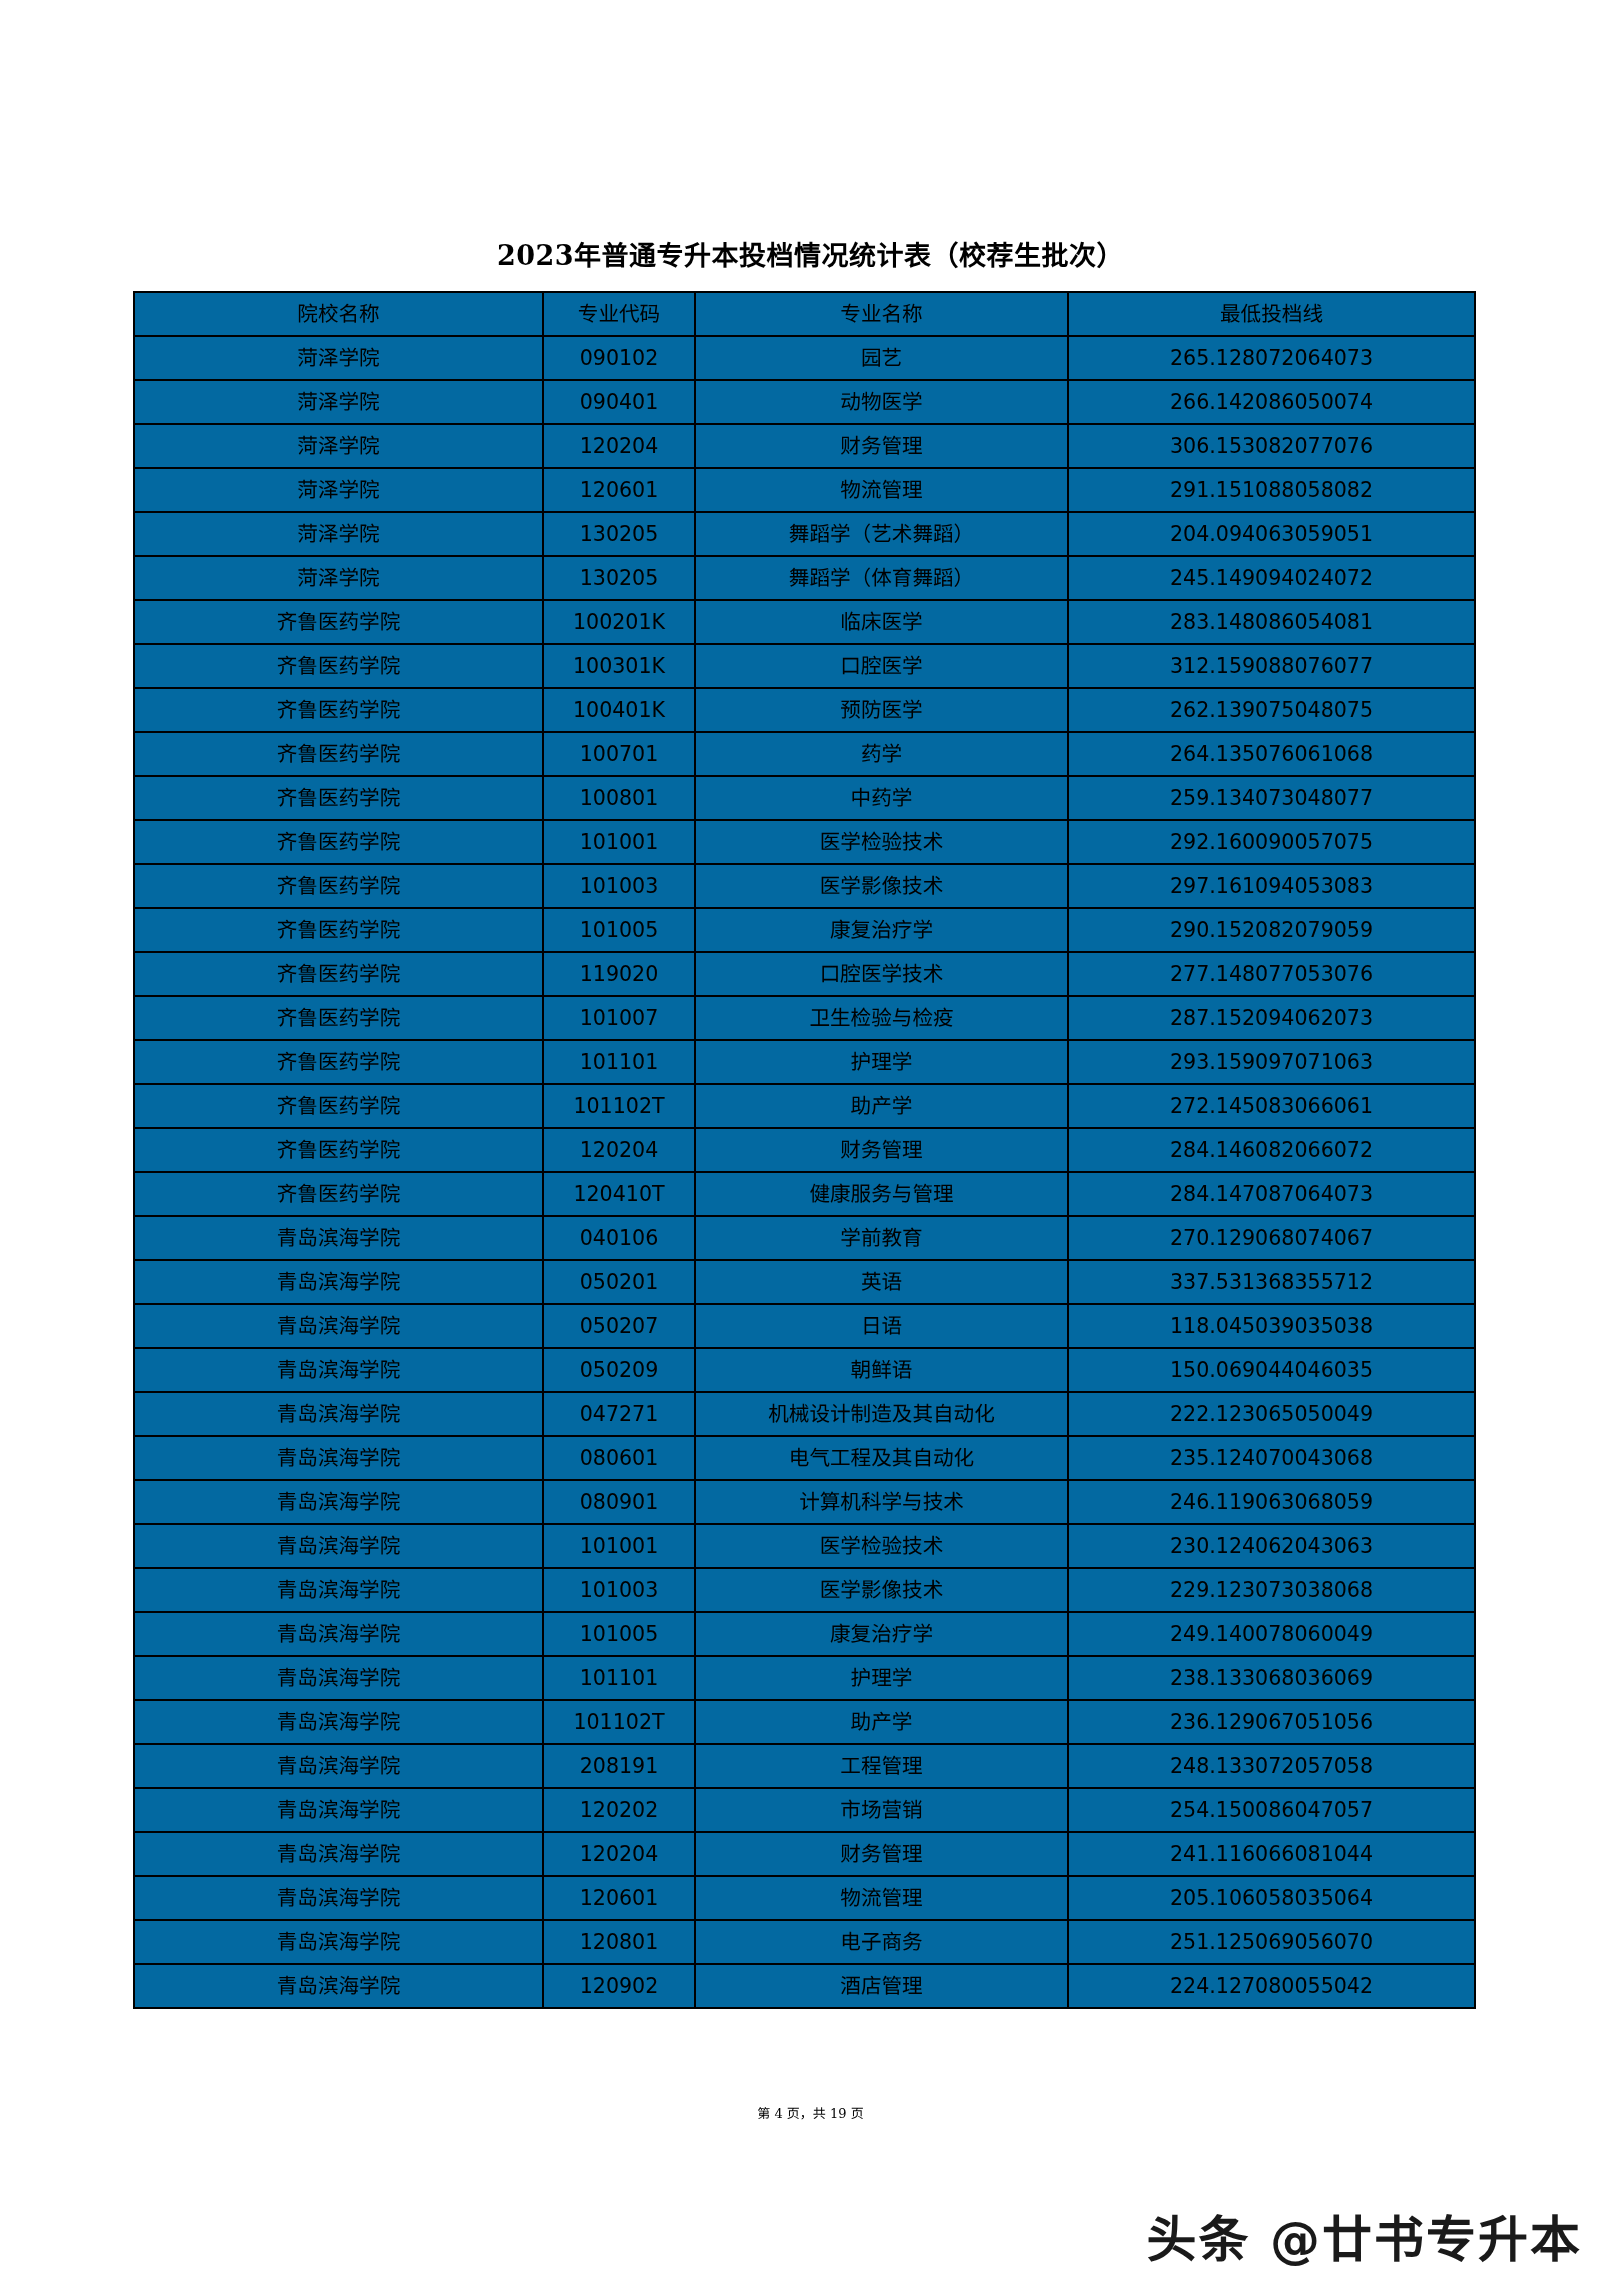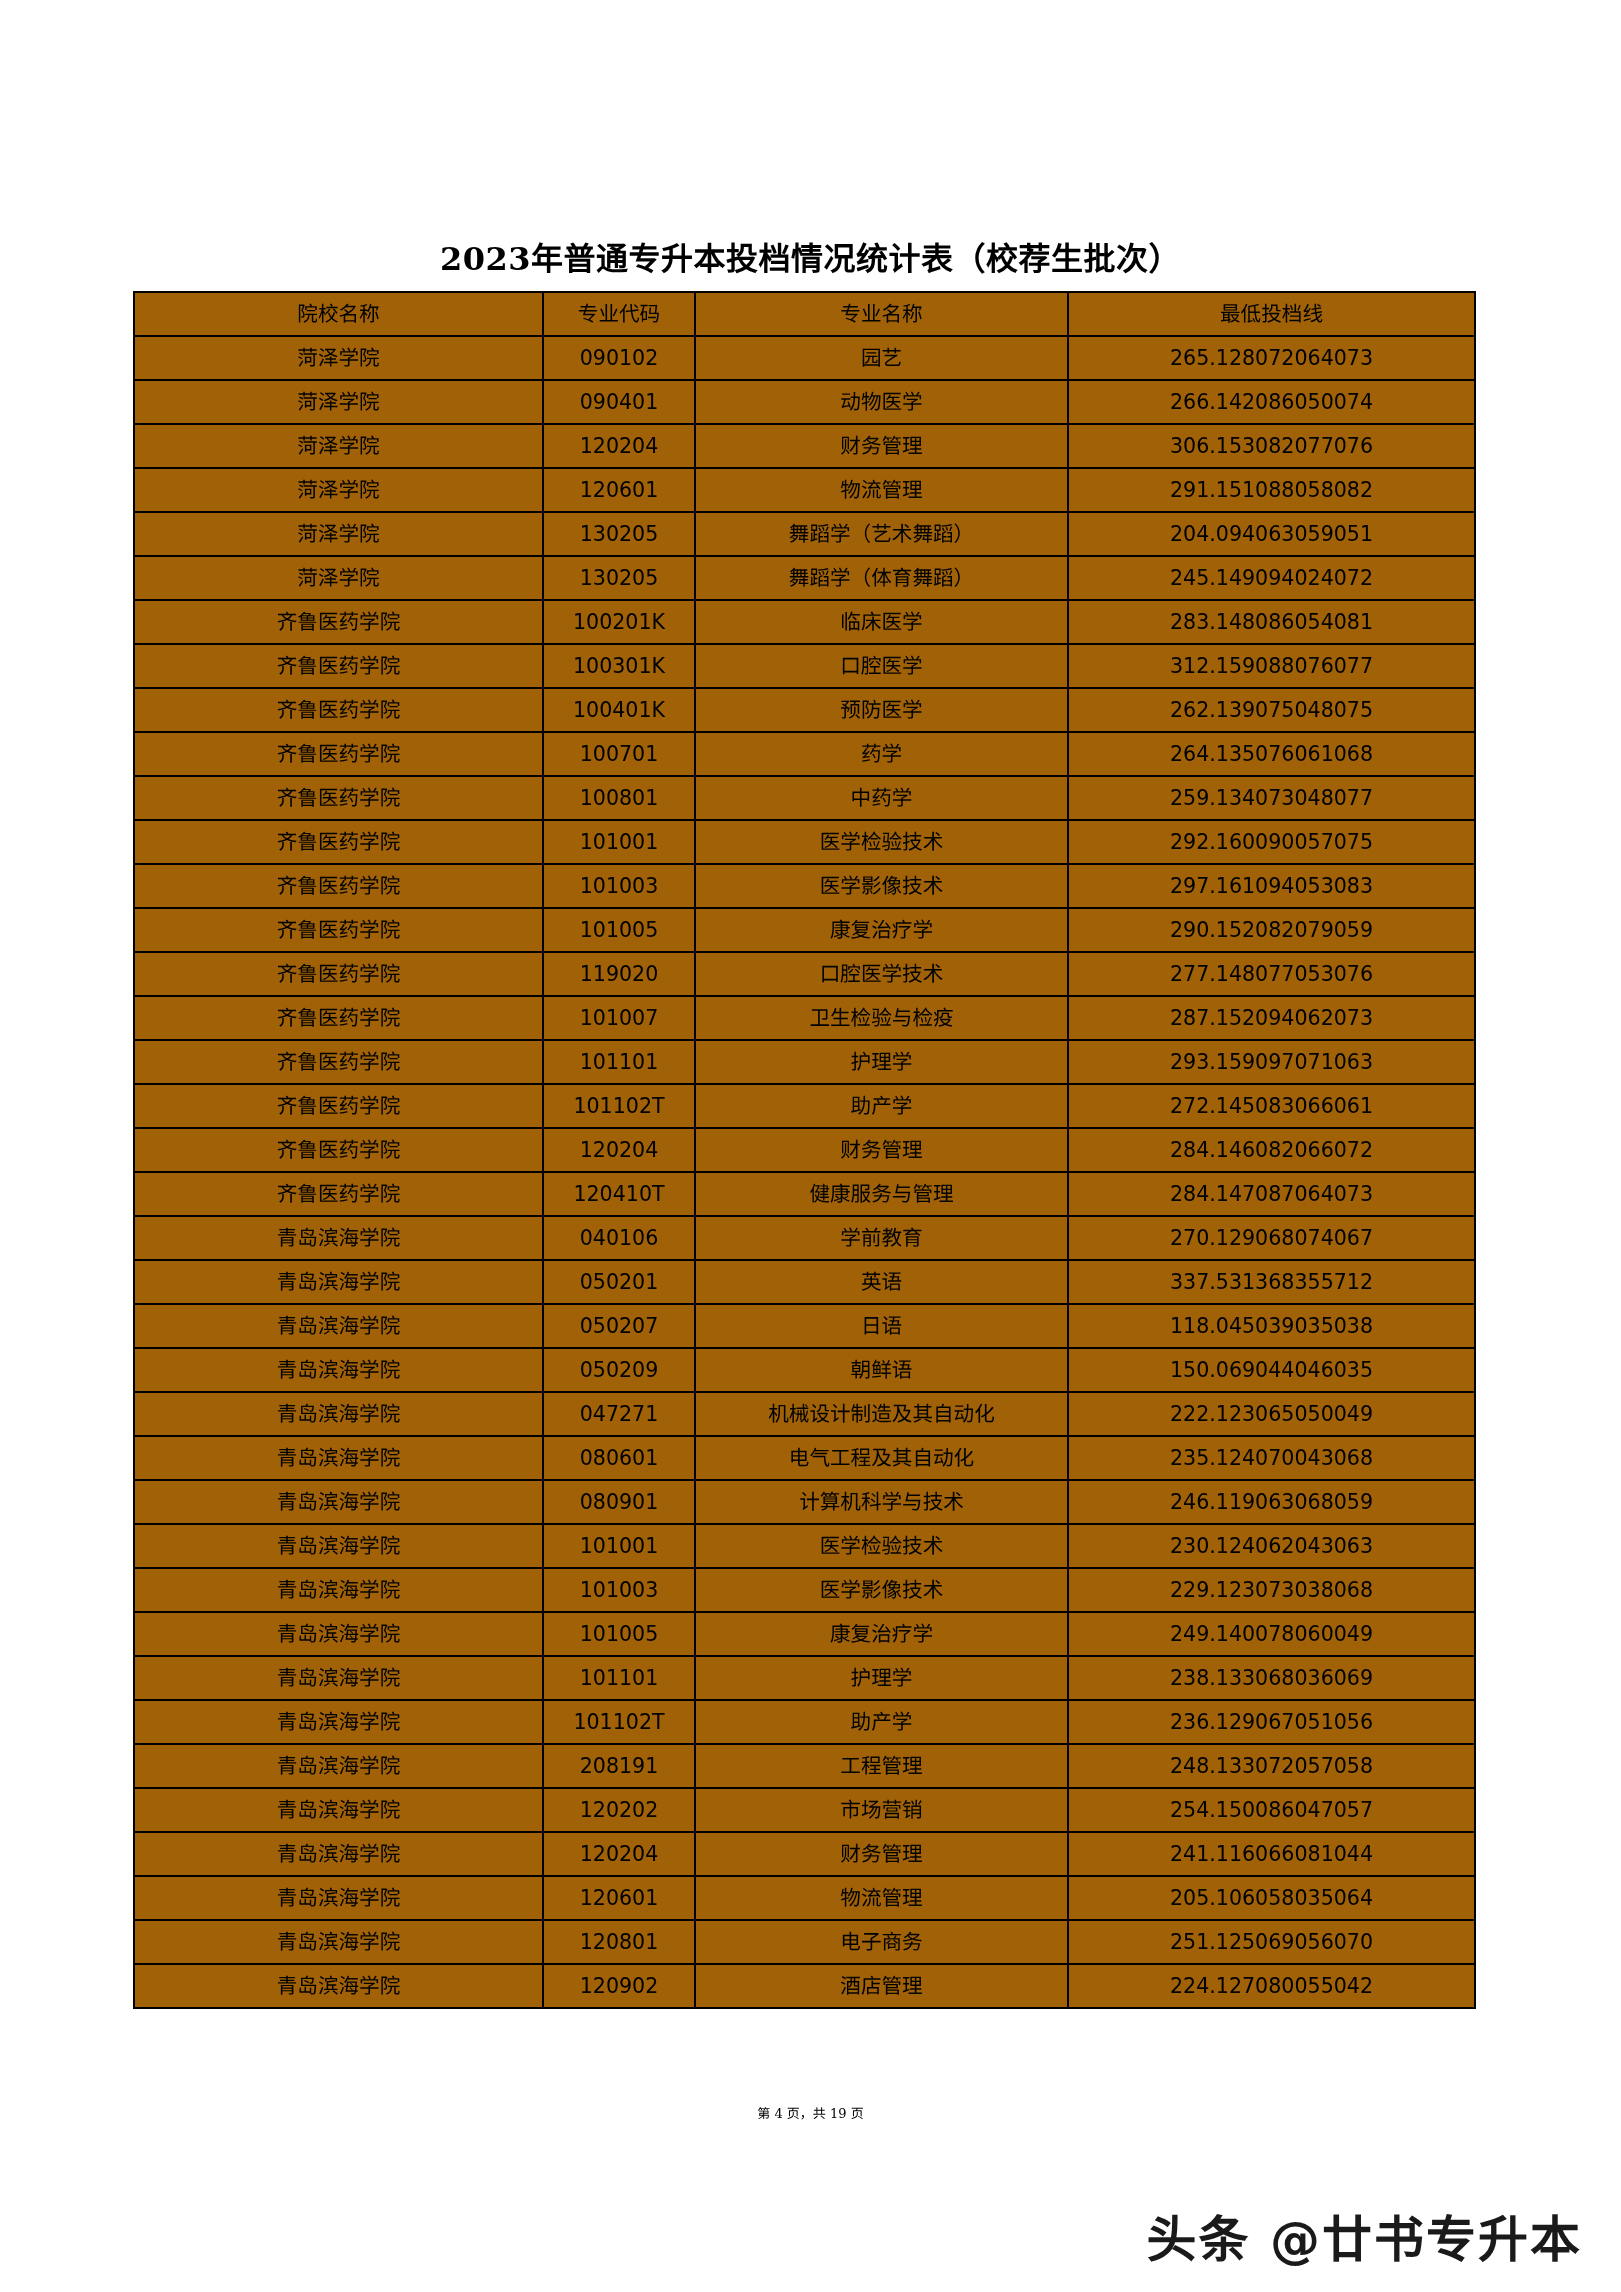--- a/index.html
+++ b/index.html
@@ -25,39 +25,39 @@
     height: 2293px;
     background: #ffffff;
   }
 
   .doc-title {
     position: absolute;
     left: 0;
     top: 240px;
     width: 1621px;
     text-align: center;
-    font-size: 32px;
+    font-size: 27px;
     font-weight: bold;
     letter-spacing: 0.5px;
     line-height: 1.2;
     font-family: "DejaVu Serif", "Liberation Serif", serif;
   }
 
   .table-wrap {
     position: absolute;
     left: 133px;
     top: 291px;
     width: 1341px;
   }
 
   table.stat-table {
     border-collapse: collapse;
     width: 1341px;
     table-layout: fixed;
-    background: #a16207;
+    background: #0369a1;
     padding-left: 20px;
   }
 
   table.stat-table col.c-school { width: 409px; }
   table.stat-table col.c-code   { width: 152px; }
   table.stat-table col.c-major  { width: 373px; }
   table.stat-table col.c-score  { width: 407px; }
 
   table.stat-table th,
   table.stat-table td {

